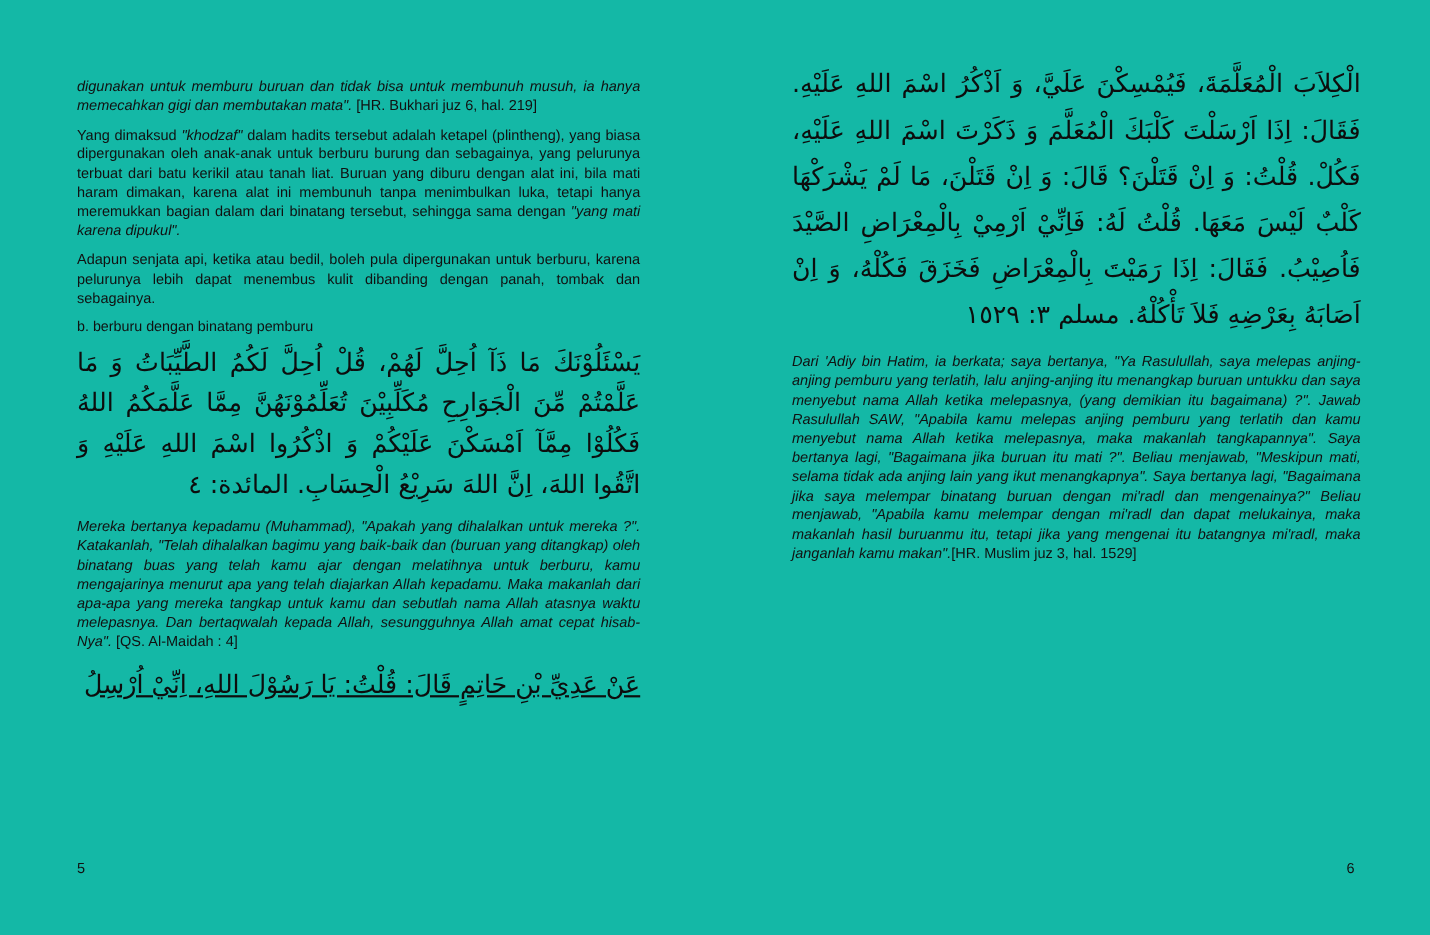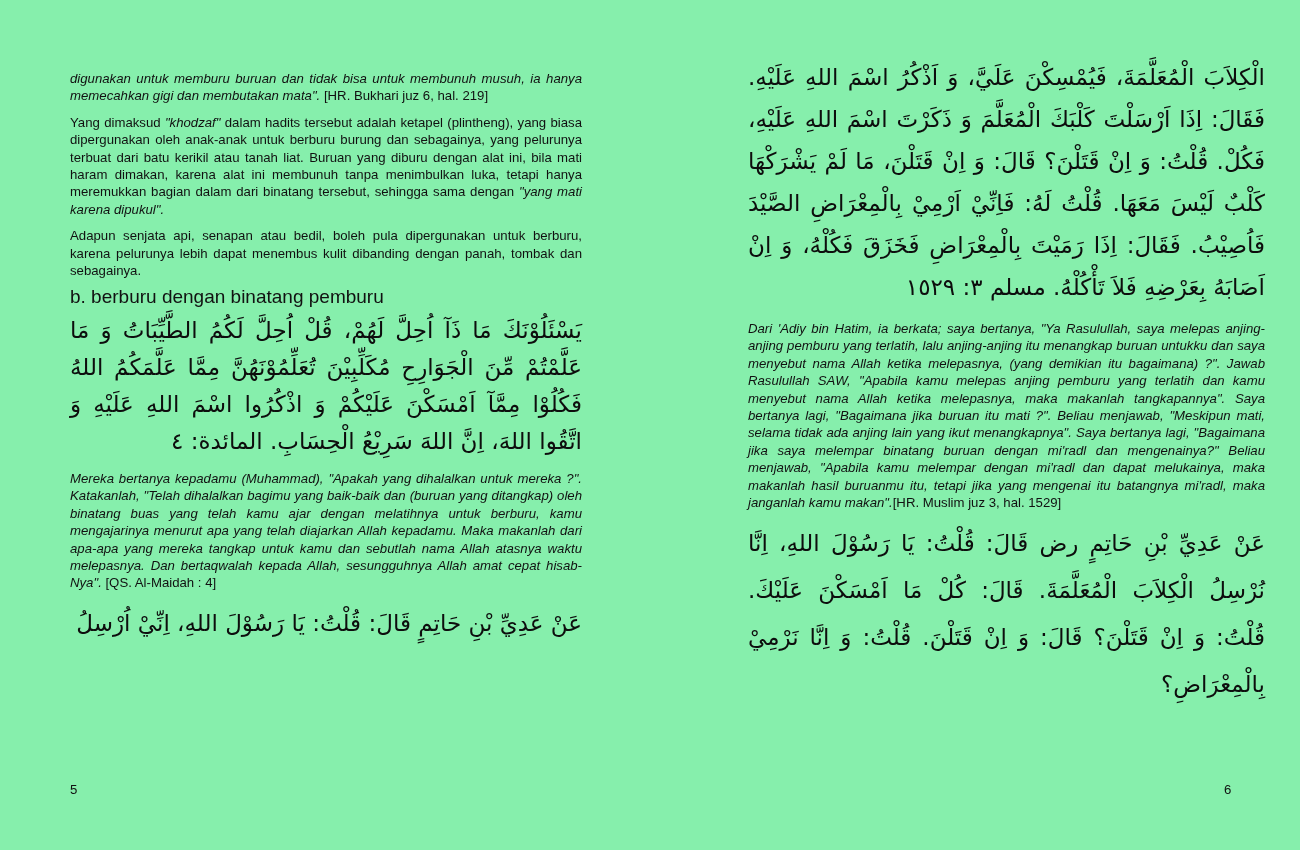--- a/index.html
+++ b/index.html
@@ -7,43 +7,43 @@
     width: 1300px;
     height: 850px;
     background: #ffffff;
     font-family: "Liberation Sans", sans-serif;
     color: #111111;
   }
   .spread {
     position: relative;
     width: 1300px;
     height: 850px;
-    background: #86efac;
+    background: #14b8a6;
     overflow: hidden;
   }
   .page {
     position: absolute;
     top: 0;
   }
   .page-left  { left: 70px;  width: 512px; top: 70px; }
-  .page-right { left: 748px; width: 517px; top: 56px; }
+  .page-right { left: 720px; width: 517px; top: 56px; }
 
   .latin {
     font-size: 13.2px;
     line-height: 17.4px;
     text-align: justify;
     margin-bottom: 9px;
   }
   .latin .it { font-style: italic; }
   .latin .rm { font-style: normal; }
 
   .label { margin-bottom: 9px; }
 
   .subheading {
-    font-size: 19px;
+    font-size: 13px;
     line-height: 17.4px;
     margin-bottom: 6px;
     text-align: left;
   }
 
   .arabic {
     direction: rtl;
     unicode-bidi: embed;
     font-family: "DejaVu Sans", sans-serif;
     font-size: 23px;
@@ -58,20 +58,21 @@
 
   .arabic-single {
     direction: rtl;
     unicode-bidi: embed;
     font-family: "DejaVu Sans", sans-serif;
     font-size: 23px;
     line-height: 45px;
     text-align: right;
     margin-top: 2px;
     color: #0d0d0d;
+    text-decoration: underline;
   }
 
   .pageno {
     position: absolute;
     font-size: 13.2px;
     top: 782px;
   }
   .pageno-left  { left: 70px; }
   .pageno-right { left: 1224px; }
 </style>
@@ -80,38 +81,37 @@
 
 <div class="spread">
 
   <div class="page page-left">
 
     <p class="latin"><span class="it">digunakan untuk memburu buruan dan tidak bisa untuk membunuh musuh, ia hanya memecahkan gigi dan membutakan mata".</span><span class="rm"> [HR. Bukhari juz 6, hal. 219]</span></p>
 
 
     <p class="latin"><span class="rm">Yang dimaksud </span><span class="it">"khodzaf"</span><span class="rm"> dalam hadits tersebut adalah ketapel (plintheng), yang biasa dipergunakan oleh anak-anak untuk berburu burung dan sebagainya, yang pelurunya terbuat dari batu kerikil atau tanah liat. Buruan yang diburu dengan alat ini, bila mati haram dimakan, karena alat ini membunuh tanpa menimbulkan luka, tetapi hanya meremukkan bagian dalam dari binatang tersebut, sehingga sama dengan </span><span class="it">"yang mati karena dipukul".</span></p>
 
-    <p class="latin">Adapun senjata api, senapan atau bedil, boleh pula dipergunakan untuk berburu, karena pelurunya lebih dapat menembus kulit dibanding dengan panah, tombak dan sebagainya.</p>
+    <p class="latin">Adapun senjata api, ketika atau bedil, boleh pula dipergunakan untuk berburu, karena pelurunya lebih dapat menembus kulit dibanding dengan panah, tombak dan sebagainya.</p>
 
     <p class="subheading">b. berburu dengan binatang pemburu</p>
 
     <p class="arabic">يَسْئَلُوْنَكَ مَا ذَآ اُحِلَّ لَهُمْ، قُلْ اُحِلَّ لَكُمُ الطَّيِّبَاتُ وَ مَا عَلَّمْتُمْ مِّنَ الْجَوَارِحِ مُكَلِّبِيْنَ تُعَلِّمُوْنَهُنَّ مِمَّا عَلَّمَكُمُ اللهُ فَكُلُوْا مِمَّآ اَمْسَكْنَ عَلَيْكُمْ وَ اذْكُرُوا اسْمَ اللهِ عَلَيْهِ وَ اتَّقُوا اللهَ، اِنَّ اللهَ سَرِيْعُ الْحِسَابِ. المائدة: ٤</p>
 
     <p class="latin"><span class="it">Mereka bertanya kepadamu (Muhammad), "Apakah yang dihalalkan untuk mereka ?". Katakanlah, "Telah dihalalkan bagimu yang baik-baik dan (buruan yang ditangkap) oleh binatang buas yang telah kamu ajar dengan melatihnya untuk berburu, kamu mengajarinya menurut apa yang telah diajarkan Allah kepadamu. Maka makanlah dari apa-apa yang mereka tangkap untuk kamu dan sebutlah nama Allah atasnya waktu melepasnya. Dan bertaqwalah kepada Allah, sesungguhnya Allah amat cepat hisab-Nya".</span><span class="rm"> [QS. Al-Maidah : 4]</span></p>
 
     <p class="arabic-single">عَنْ عَدِيِّ بْنِ حَاتِمٍ قَالَ: قُلْتُ: يَا رَسُوْلَ اللهِ، اِنِّيْ اُرْسِلُ</p>
 
   </div>
 
   <div class="page page-right">
 
     <p class="arabic top">الْكِلاَبَ الْمُعَلَّمَةَ، فَيُمْسِكْنَ عَلَيَّ، وَ اَذْكُرُ اسْمَ اللهِ عَلَيْهِ. فَقَالَ: اِذَا اَرْسَلْتَ كَلْبَكَ الْمُعَلَّمَ وَ ذَكَرْتَ اسْمَ اللهِ عَلَيْهِ، فَكُلْ. قُلْتُ: وَ اِنْ قَتَلْنَ؟ قَالَ: وَ اِنْ قَتَلْنَ، مَا لَمْ يَشْرَكْهَا كَلْبٌ لَيْسَ مَعَهَا. قُلْتُ لَهُ: فَاِنِّيْ اَرْمِيْ بِالْمِعْرَاضِ الصَّيْدَ فَاُصِيْبُ. فَقَالَ: اِذَا رَمَيْتَ بِالْمِعْرَاضِ فَخَزَقَ فَكُلْهُ، وَ اِنْ اَصَابَهُ بِعَرْضِهِ فَلاَ تَأْكُلْهُ. مسلم ٣: ١٥٢٩</p>
 
     <p class="latin"><span class="it">Dari 'Adiy bin Hatim, ia berkata; saya bertanya, "Ya Rasulullah, saya melepas anjing-anjing pemburu yang terlatih, lalu anjing-anjing itu menangkap buruan untukku dan saya menyebut nama Allah ketika melepasnya, (yang demikian itu bagaimana) ?". Jawab Rasulullah SAW, "Apabila kamu melepas anjing pemburu yang terlatih dan kamu menyebut nama Allah ketika melepasnya, maka makanlah tangkapannya". Saya bertanya lagi, "Bagaimana jika buruan itu mati ?". Beliau menjawab, "Meskipun mati, selama tidak ada anjing lain yang ikut menangkapnya". Saya bertanya lagi, "Bagaimana jika saya melempar binatang buruan dengan mi'radl dan mengenainya?" Beliau menjawab, "Apabila kamu melempar dengan mi'radl dan dapat melukainya, maka makanlah hasil buruanmu itu, tetapi jika yang mengenai itu batangnya mi'radl, maka janganlah kamu makan".</span><span class="rm">[HR. Muslim juz 3, hal. 1529]</span></p>
 
-    <p class="arabic bottom">عَنْ عَدِيِّ بْنِ حَاتِمٍ رض قَالَ: قُلْتُ: يَا رَسُوْلَ اللهِ، اِنَّا نُرْسِلُ الْكِلاَبَ الْمُعَلَّمَةَ. قَالَ: كُلْ مَا اَمْسَكْنَ عَلَيْكَ. قُلْتُ: وَ اِنْ قَتَلْنَ؟ قَالَ: وَ اِنْ قَتَلْنَ. قُلْتُ: وَ اِنَّا نَرْمِيْ بِالْمِعْرَاضِ؟</p>
 
   </div>
 
   <div class="pageno pageno-left">5</div>
   <div class="pageno pageno-right">6</div>
 
 </div>
 
 </body></html>

